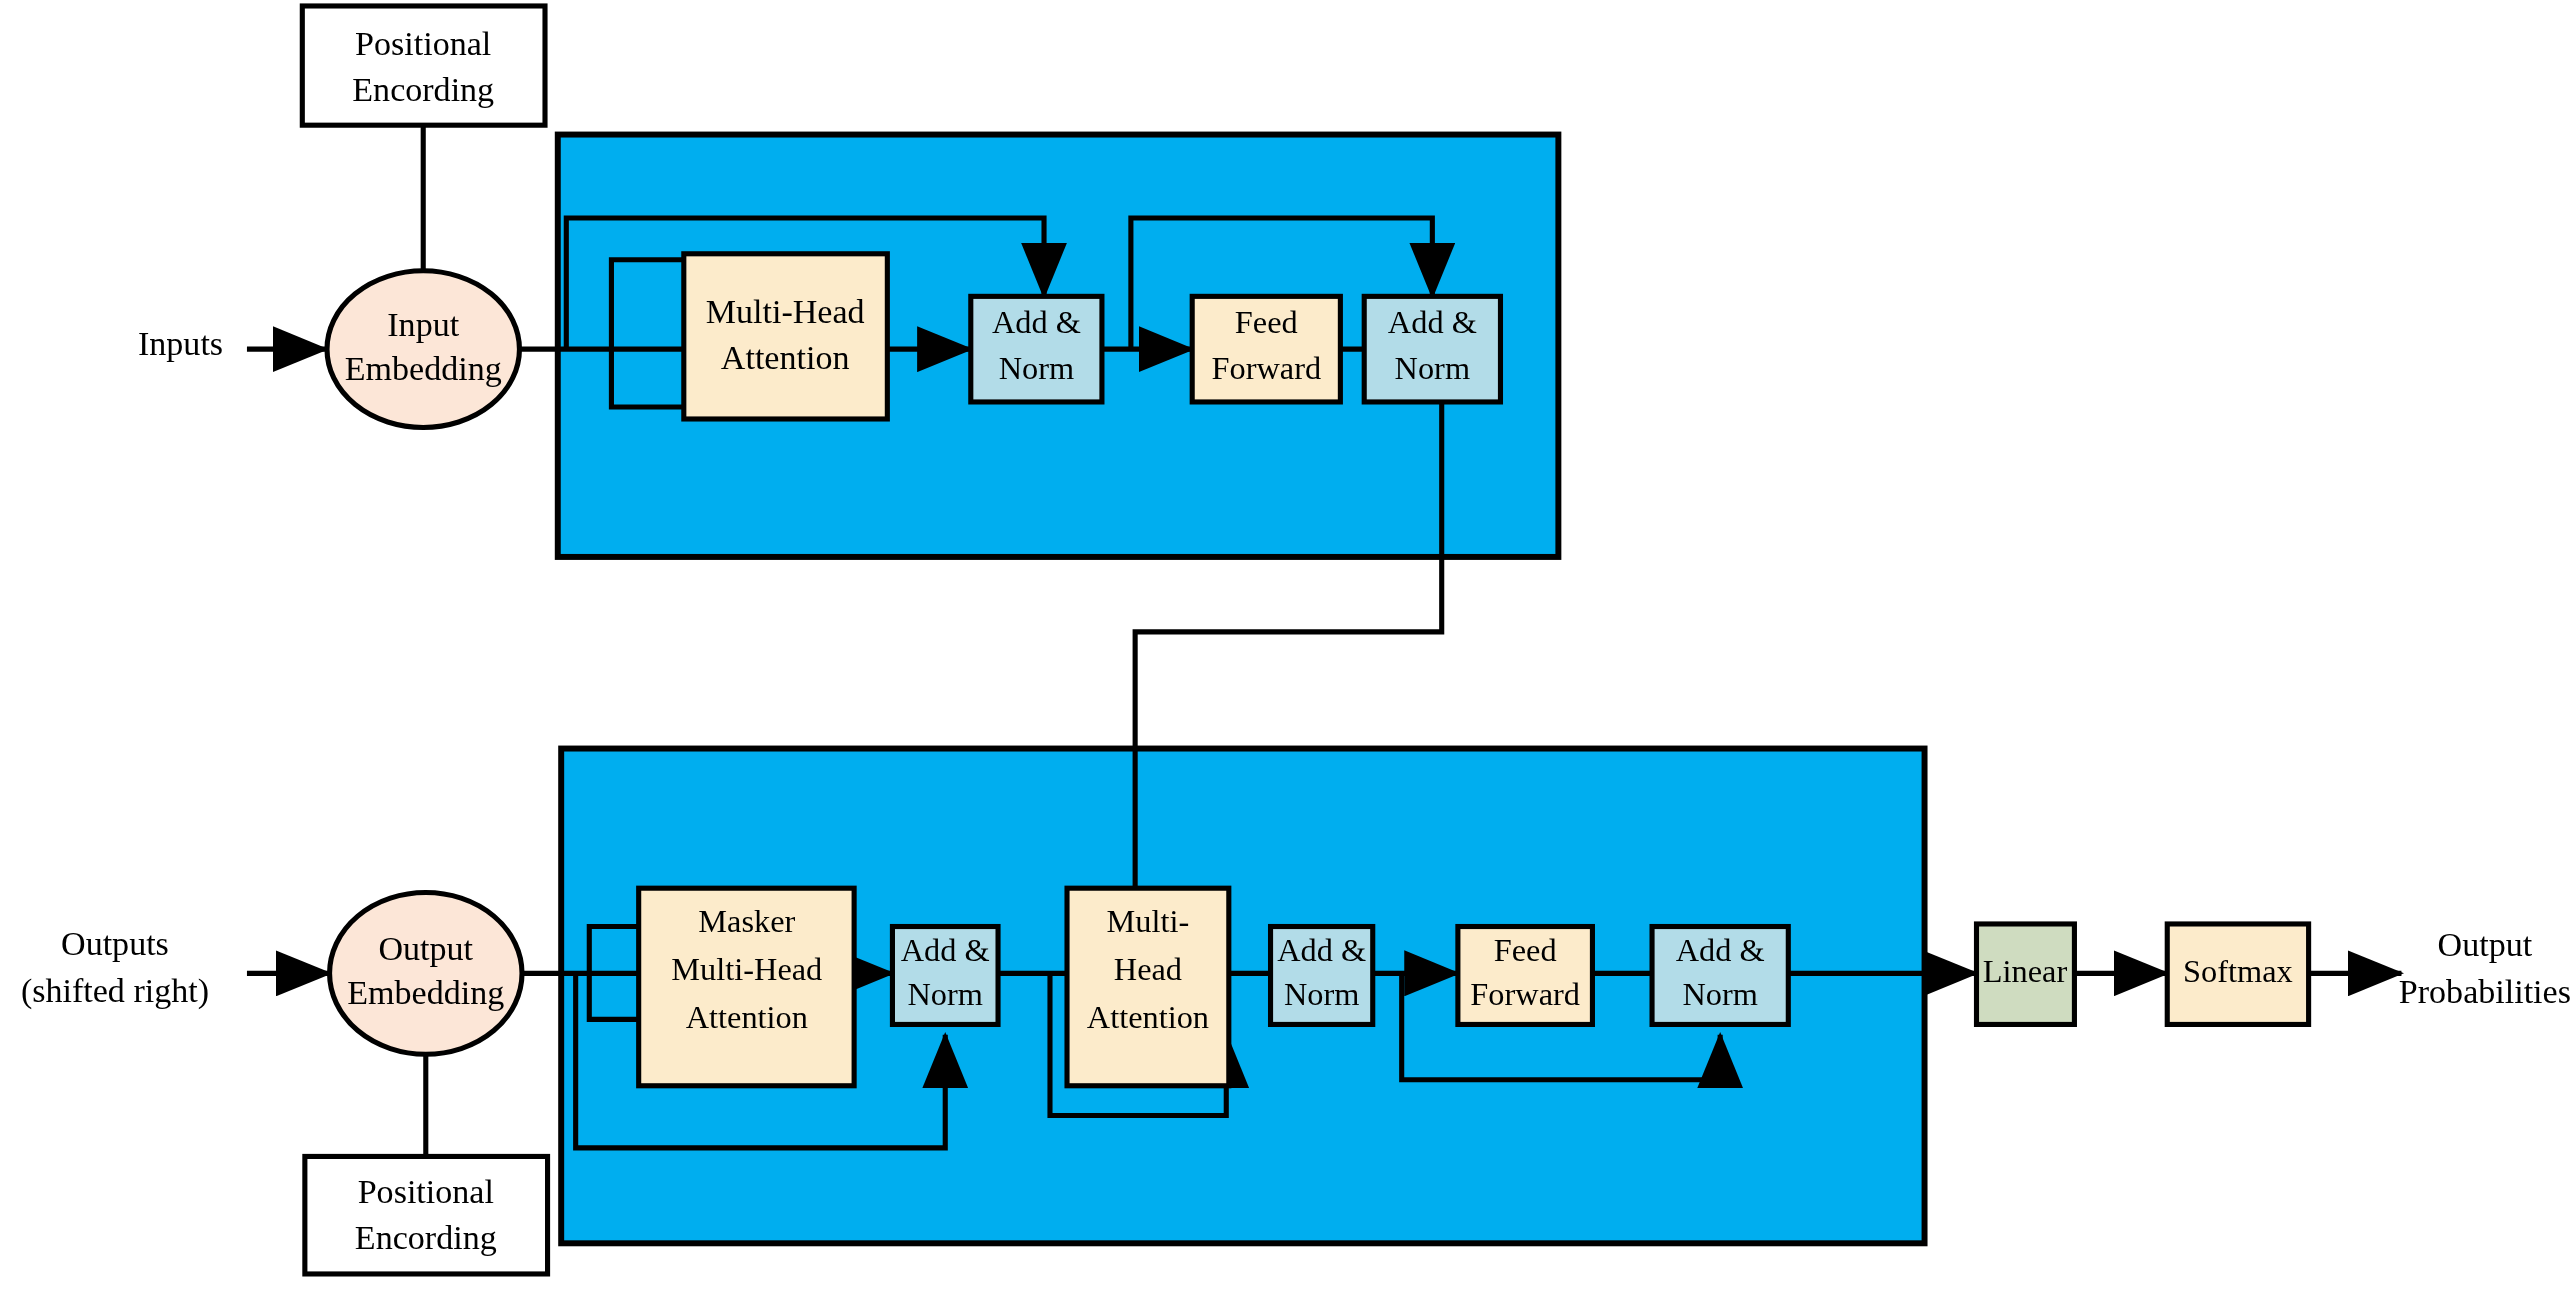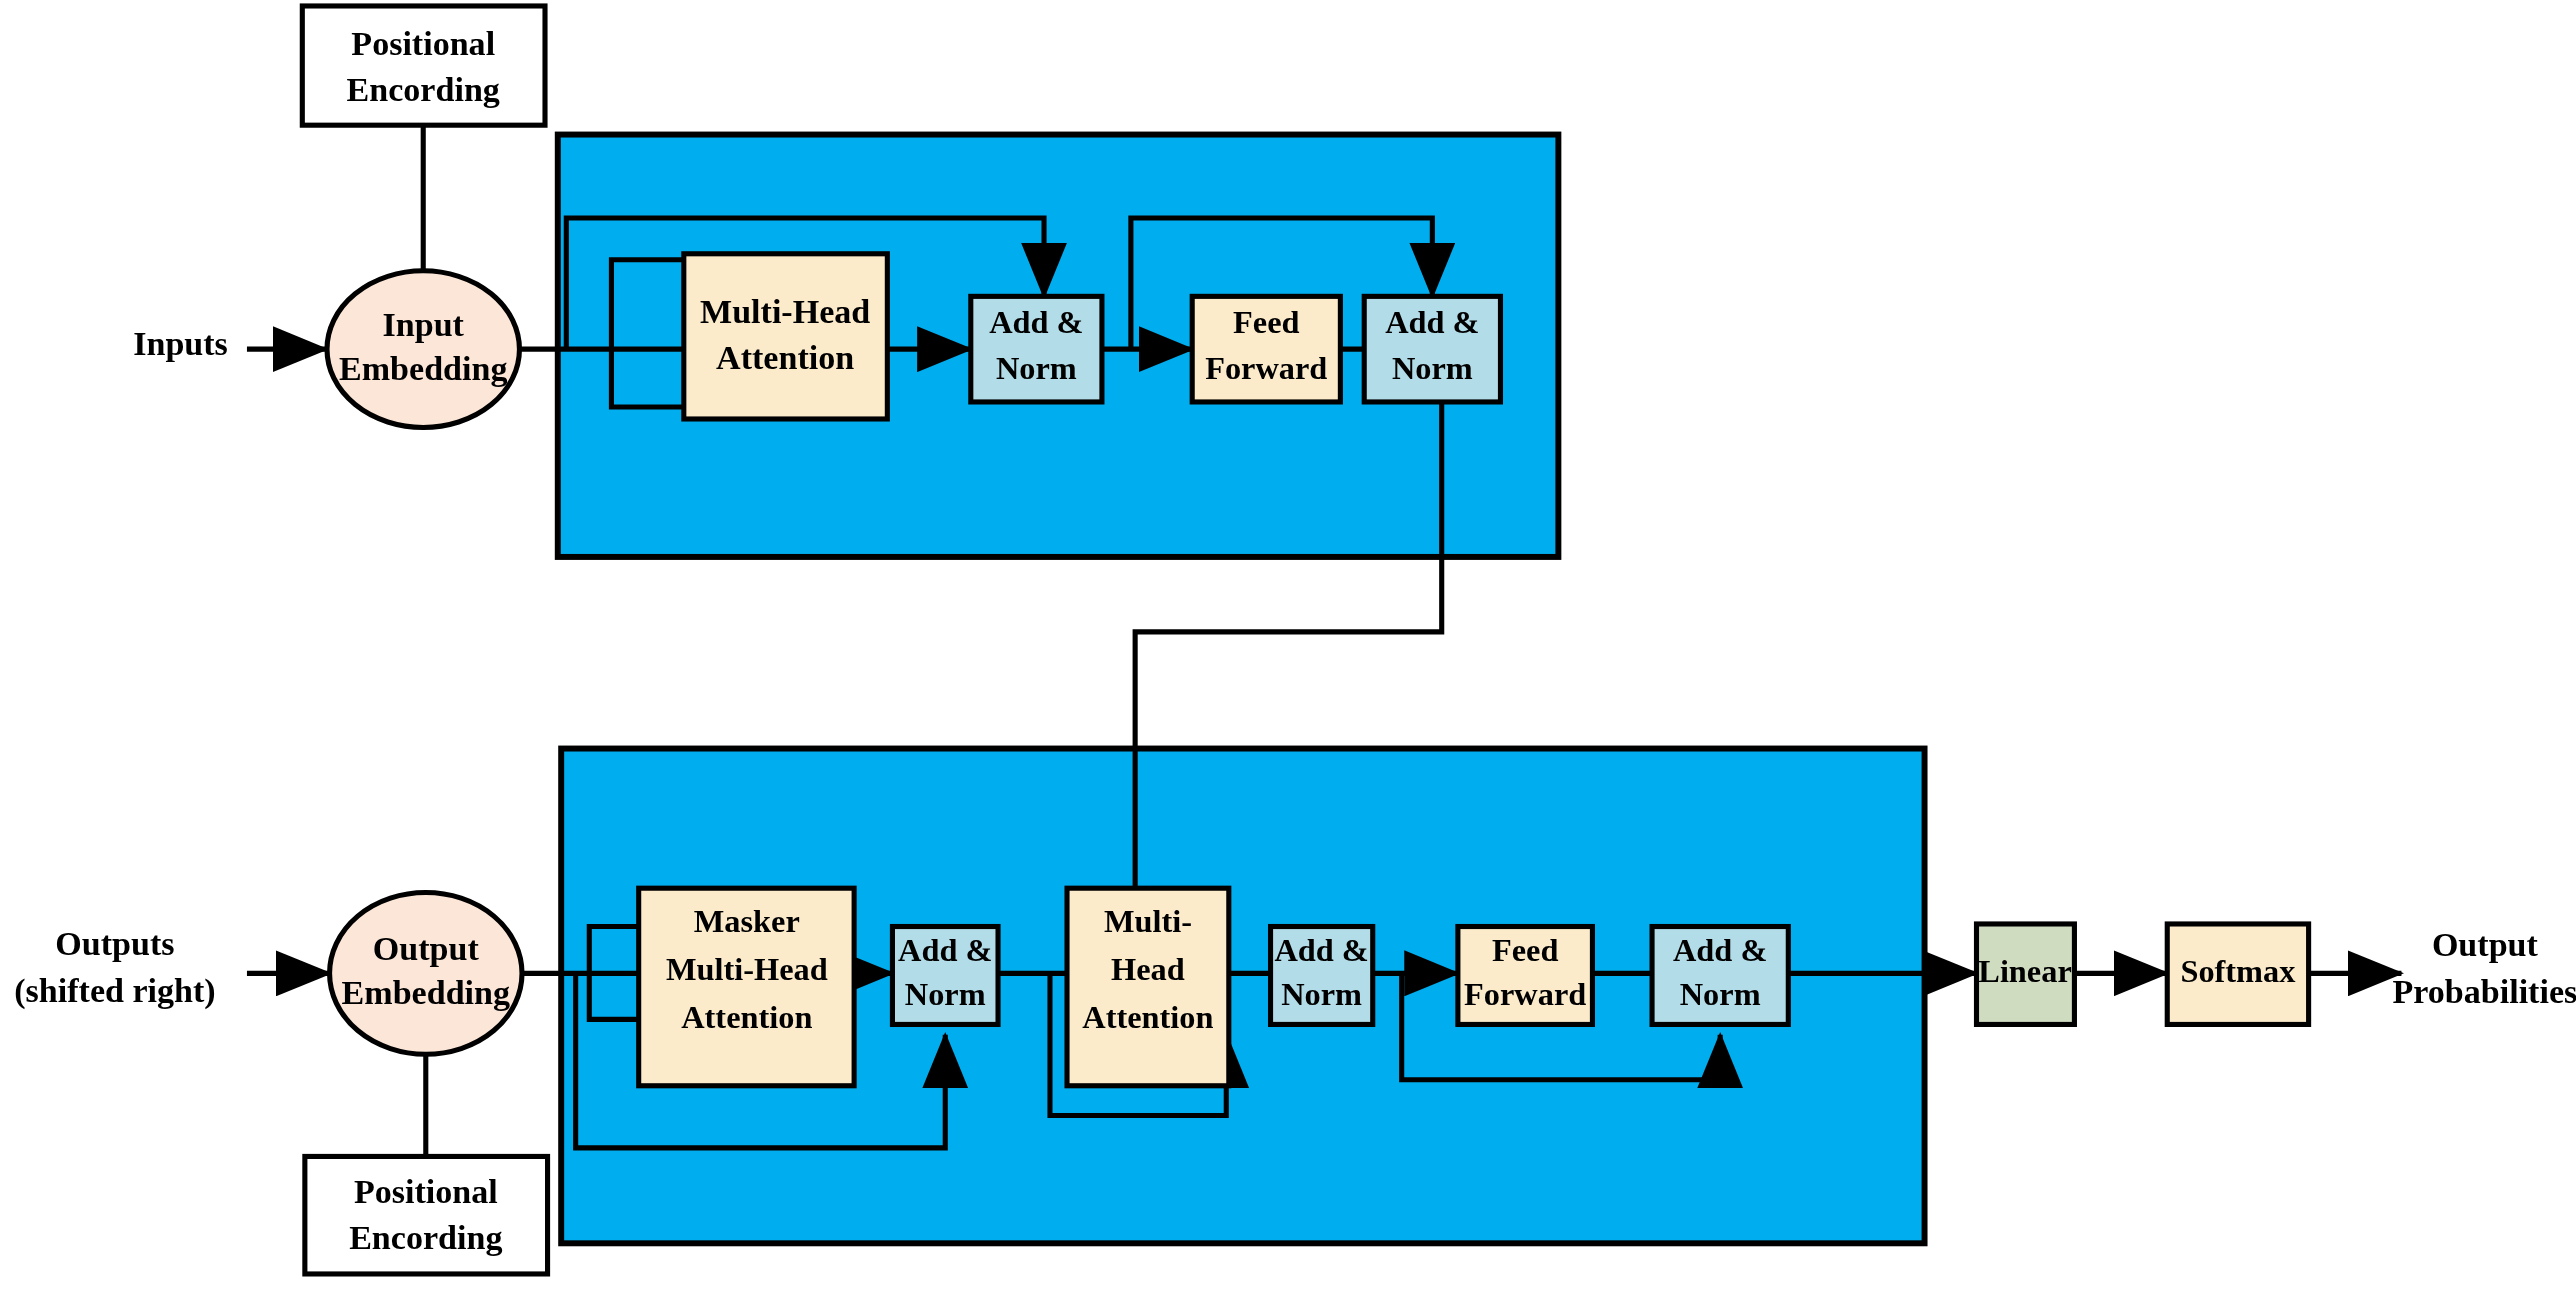--- a/index.html
+++ b/index.html
@@ -10,21 +10,20 @@
   body {
     width: 2576px;
     height: 1291px;
     font-family: "Liberation Serif", "DejaVu Serif", serif;
     overflow: hidden;
   }
   #diagram-root {
     position: relative;
     width: 2576px;
     height: 929px;
-    font-weight: bold;
   }
   svg#arch-svg {
     display: block;
     width: 2576px;
     height: 1291px;
   }
   .node-label {
     font-family: "Liberation Serif", "DejaVu Serif", serif;
     font-size: 40px;
     fill: #000000;

